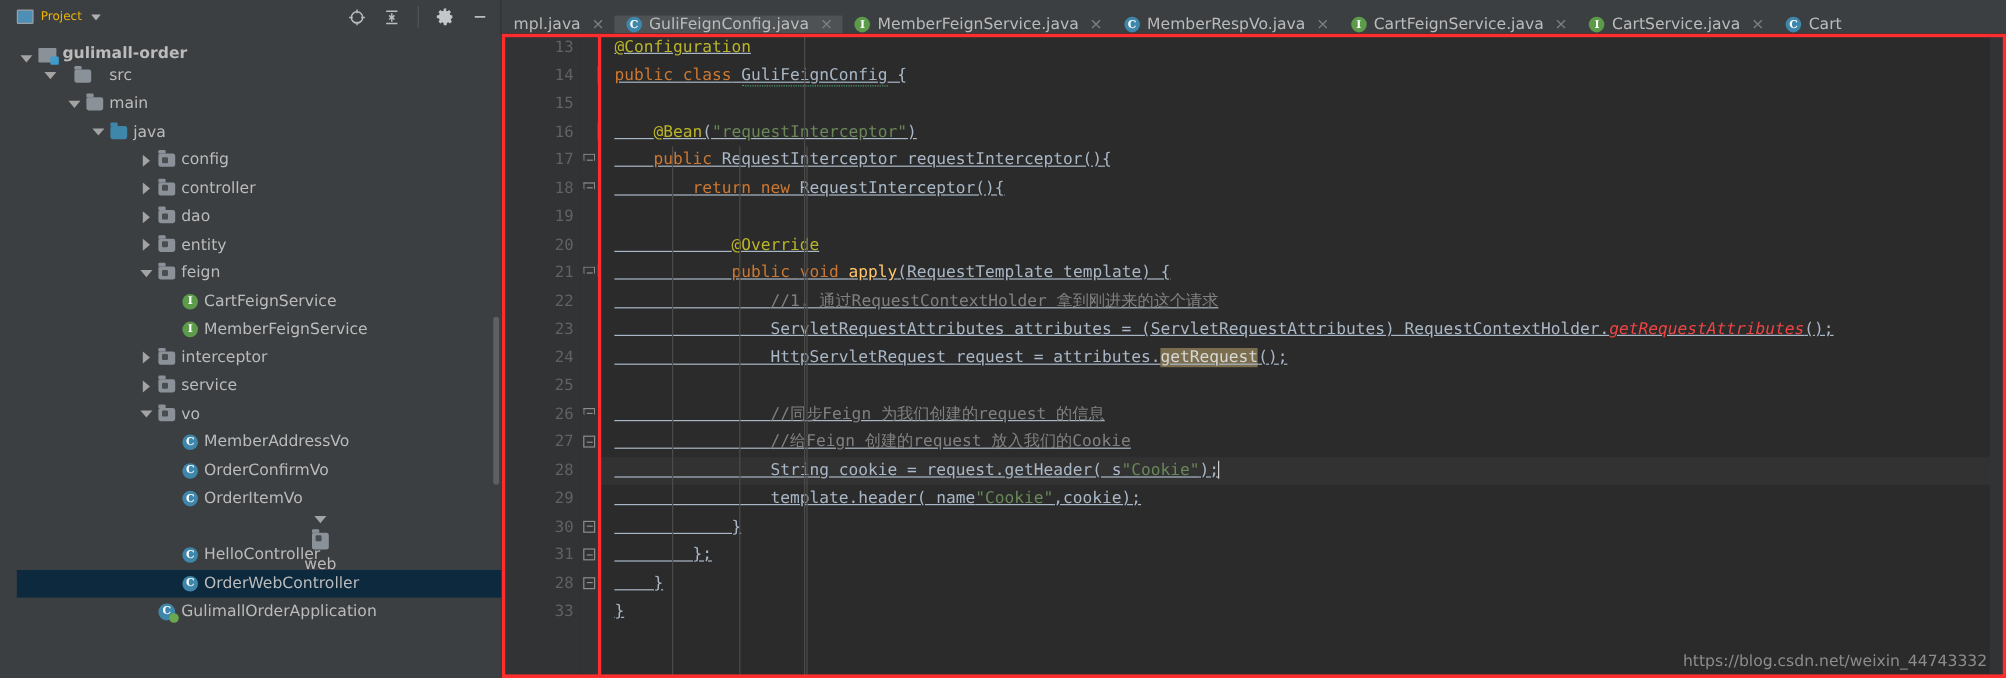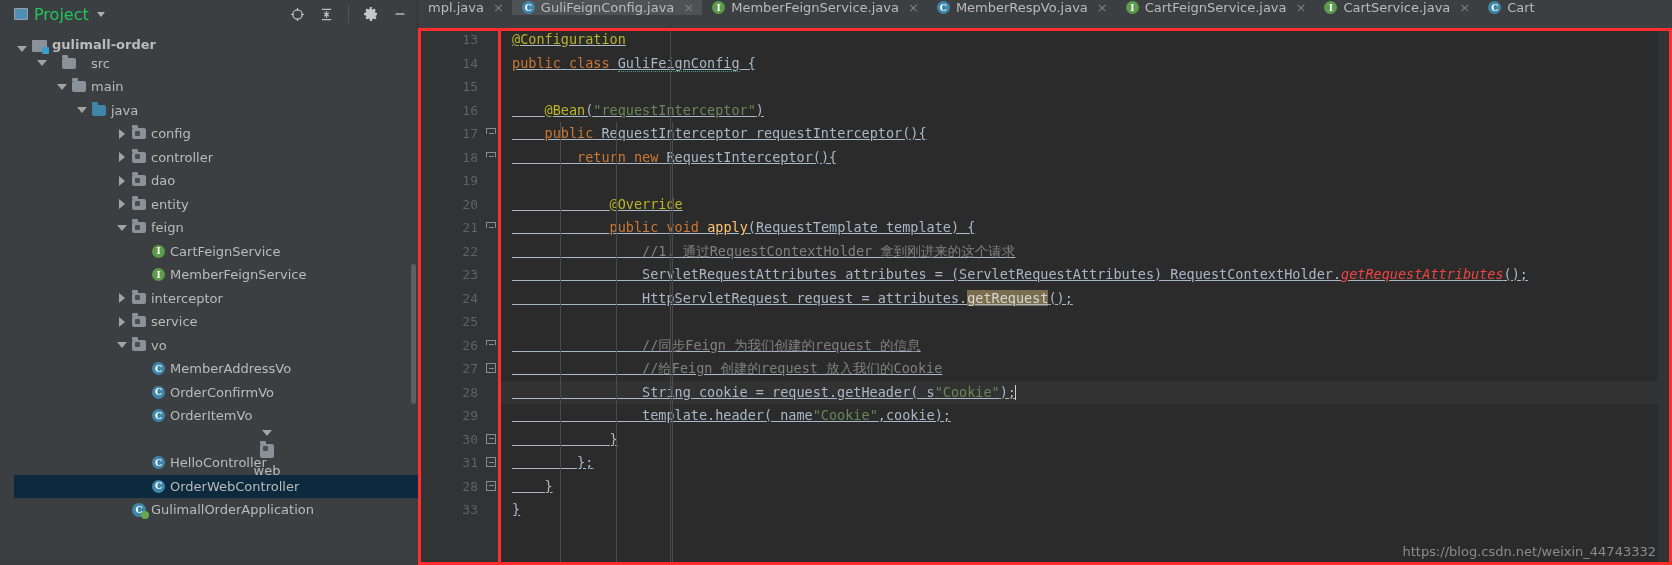--- a/index.html
+++ b/index.html
@@ -16,31 +16,31 @@
 
   .side-strip{width:14px;background:#3c3f41;border-right:1px solid #2f3133;
     position:absolute;left:0;top:28px;bottom:0;}
   .side-strip .vtext{
     position:absolute;left:-14px;top:18px;width:46px;
     transform:rotate(-90deg);transform-origin:center;
     font-size:9px;color:#9a9a9a;letter-spacing:.3px;white-space:nowrap;}
 
   .proj-header{width:418px;display:flex;align-items:center;gap:6px;padding-left:14px;
     box-sizing:border-box;border-right:1px solid #2f3133;background:#3c3f41;}
-  .proj-title{color:#22c55e;font-size:16px;}
+  .proj-title{color:#eab308;font-size:10px;}
   .caret-down{width:0;height:0;border-left:4px solid transparent;border-right:4px solid transparent;
     border-top:5px solid #b0b0b0;margin-left:2px;}
   .proj-icon{width:14px;height:12px;border:1.6px solid #9aa0a6;border-radius:1px;
     background:#4e8fb5;box-sizing:border-box;}
   .tb-spacer{flex:1;}
   .tb-btns{display:flex;align-items:center;gap:14px;padding:0 10px;}
   .tb-div{width:1px;height:18px;background:#555;}
 
   
-  .tabs{flex:1;display:flex;align-items:flex-start;overflow:hidden;background:#3c3f41;}
+  .tabs{flex:1;display:flex;align-items:flex-end;overflow:hidden;background:#3c3f41;}
   .tab{display:flex;align-items:center;gap:6px;padding:0 8px 0 10px;white-space:nowrap;
     font-size:13px;color:#bbbbbb;position:relative;}
   .tab.active{background:#4e5254;}
   .tab .tabx{color:#7d8184;font-size:13px;margin-left:3px;}
   .badge{width:13px;height:13px;border-radius:50%;display:inline-flex;align-items:center;
     justify-content:center;font-size:9px;font-weight:bold;color:#fff;flex:0 0 13px;
     font-family:"DejaVu Serif","Liberation Serif",serif;}
   .badge.iface{background:#5c9b4a;}
   .badge.cls{background:#3e87ab;}
 

